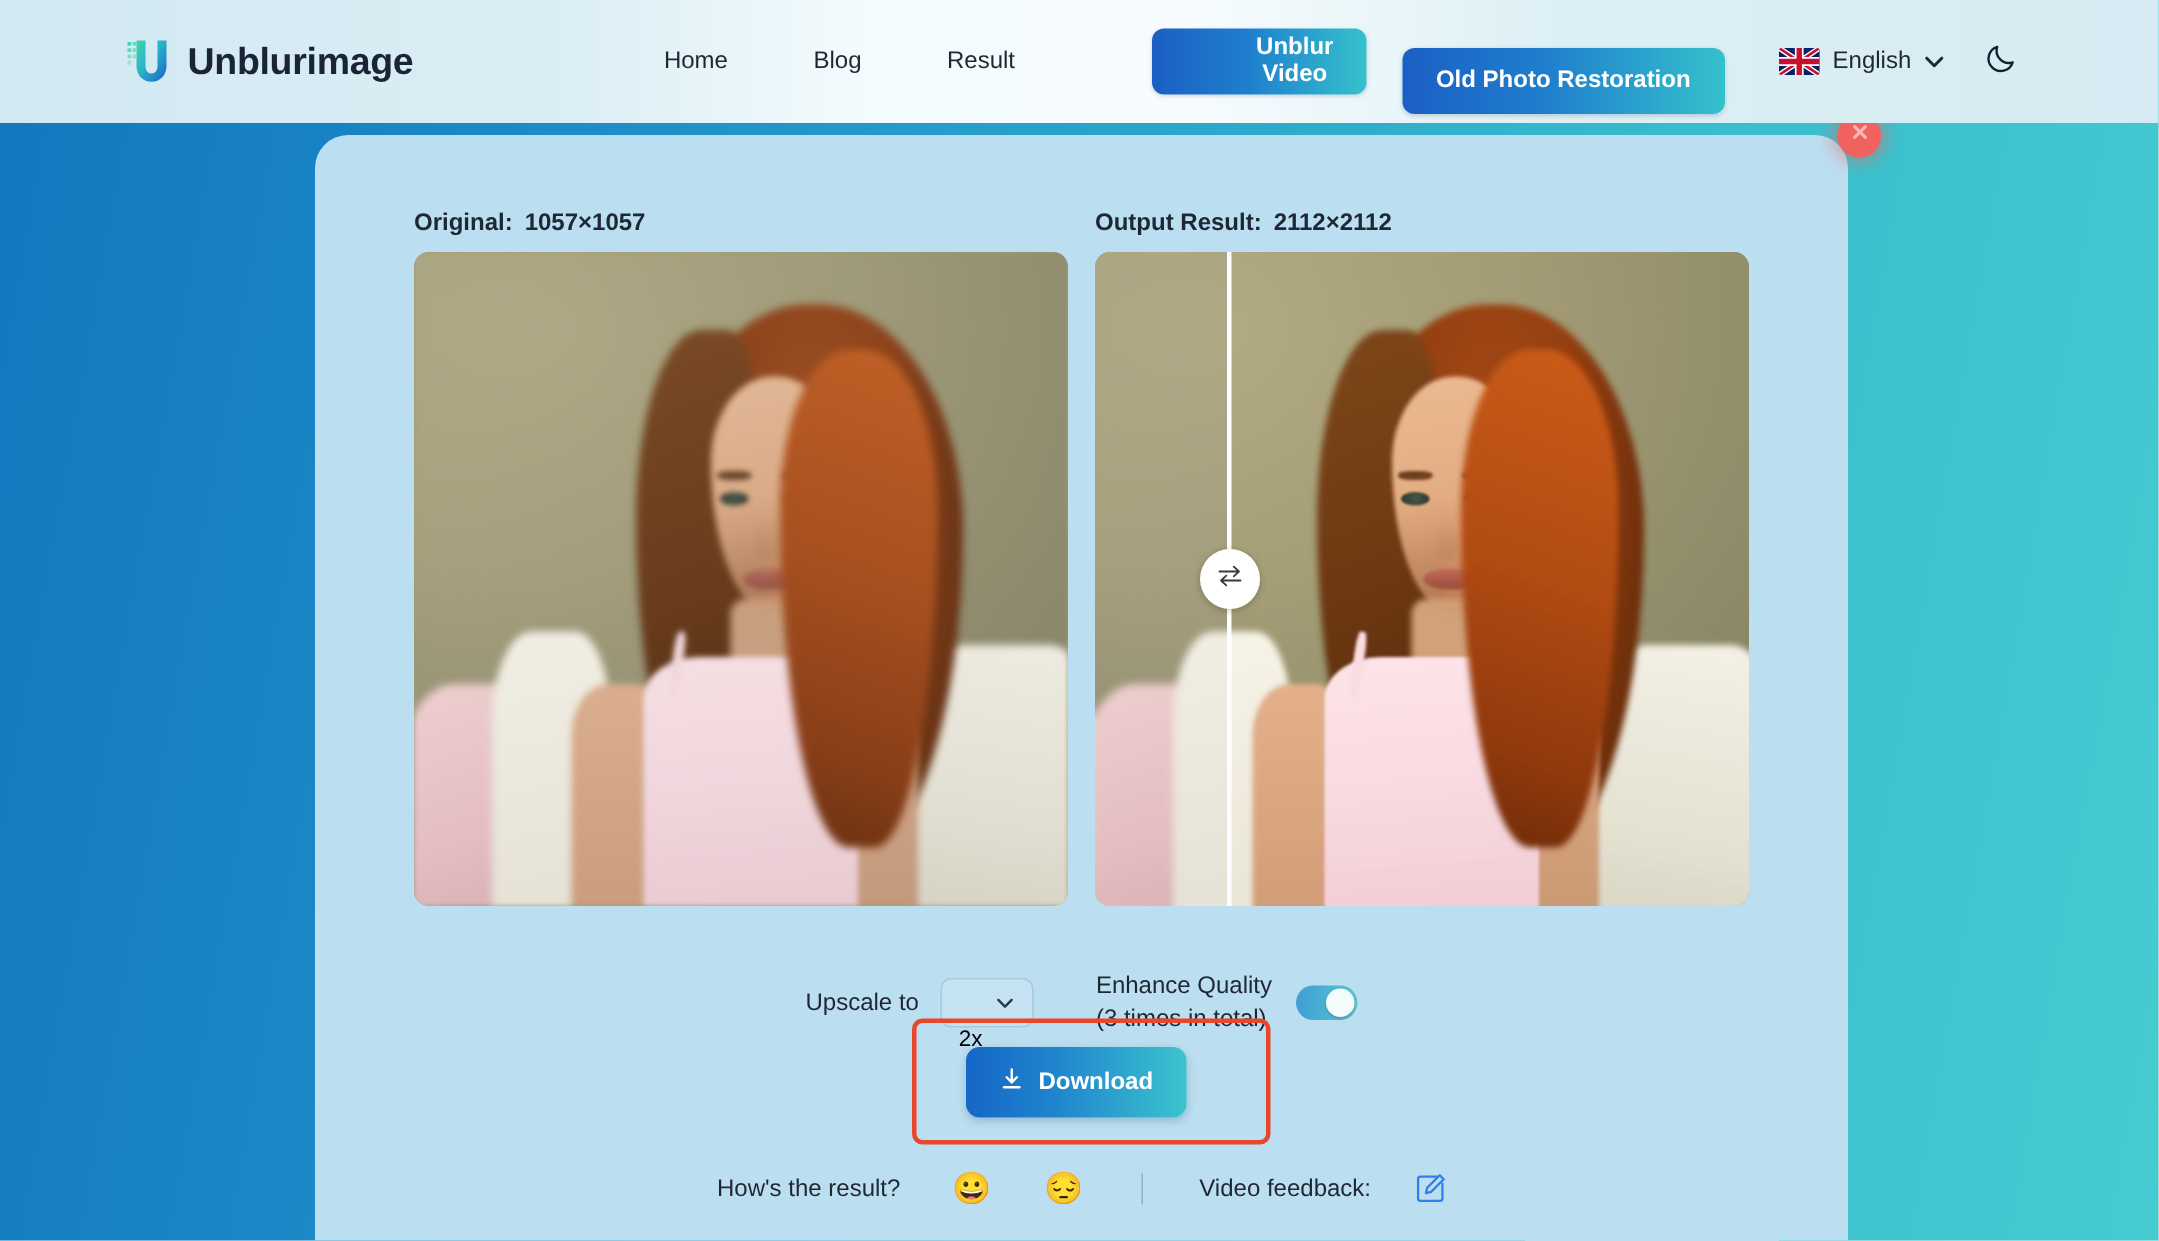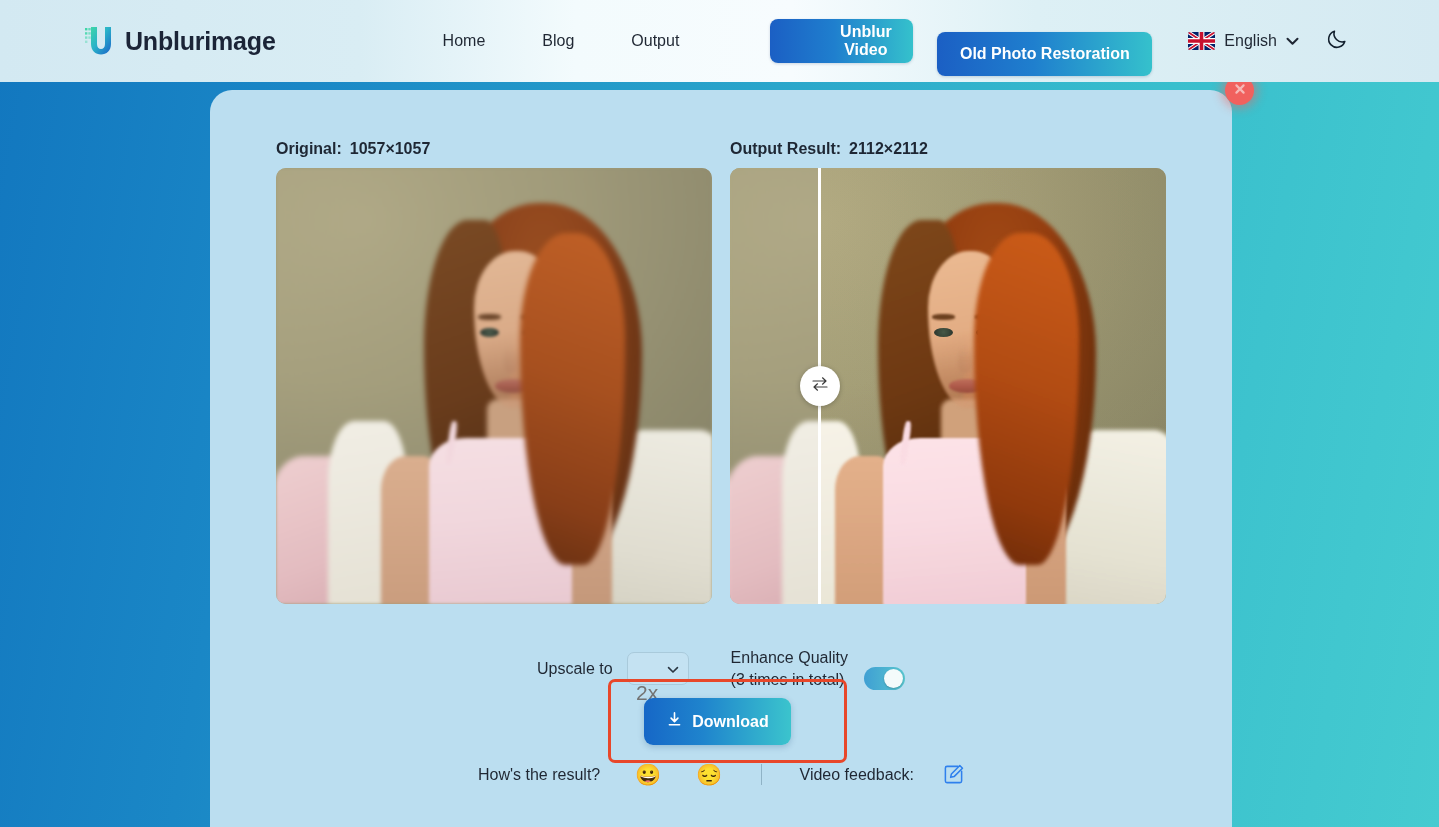--- a/index.html
+++ b/index.html
@@ -217,22 +217,22 @@
     position:absolute; left:0; top:557px; width:100%;
     display:flex; align-items:center; justify-content:center; gap:0;
   }
   #upscale-label { font-size:16px; color:#1f2733; margin-right:14px; }
   #upscale-select {
     width:62px; height:33px; border:1px solid #a9cadb; border-radius:7px;
     background:#c4e2f2;
     display:flex; align-items:center; justify-content:center; gap:9px;
     cursor:pointer;
   }
-  #upscale-value { font-size:21px; color:#737373;margin-top:48px; }
-  #enhance-block { display:flex; align-items:flex-end; margin-left:42px; gap:16px; }
+  #upscale-value { font-size:15px; color:#000000;margin-top:48px; }
+  #enhance-block { display:flex; align-items:center; margin-left:42px; gap:16px; }
   #enhance-text { font-size:16px; color:#1f2733; line-height:1.35; text-align:left; }
   #toggle-switch {
     width:41px; height:23px; border-radius:12px;
     background:linear-gradient(90deg,#3f9fd3 0%, #59c6cf 100%);
     position:relative; cursor:pointer; flex:0 0 auto;
   }
   #toggle-knob {
     position:absolute; right:2px; top:2px; width:19px; height:19px;
     border-radius:50%; background:#f4fbfb;
     box-shadow:0 1px 2px rgba(0,0,0,0.2);
@@ -248,21 +248,21 @@
     border-radius:9px; border:none; cursor:pointer;
     background:linear-gradient(90deg,#1667c7 0%, #1f84cd 40%, #3bc4cd 100%);
     color:#fff; font-size:16px; font-weight:bold;
     display:flex; align-items:center; justify-content:center; gap:9px;
     box-shadow:0 2px 6px rgba(0,60,110,0.22);
     font-family:"Liberation Sans", sans-serif;
   }
 
   
   #feedback-row {
-    position:absolute; left:0; top:674px; width:100%;
+    position:absolute; left:0; top:692px; width:100%;
     display:flex; align-items:center; justify-content:center; gap:16px;text-align:center;
   }
   #feedback-q { font-size:16px; color:#1f2733; }
   .emoji-btn { font-size:21px; cursor:pointer; margin-left:19px; line-height:1; }
   #fb-divider {
     width:1px; height:21px; background:#8fb3c6; margin:0 22px;
   }
   #share-label { font-size:16px; color:#1f2733; }
   #edit-icon { margin-left:13px; cursor:pointer; display:flex; }
 </style>
@@ -292,21 +292,21 @@
           <rect x="1" y="16.6" width="2.4" height="2.4" opacity="0.4"></rect>
         </g>
       </svg>
     </span>
     <span id="brand-name">Unblurimage</span>
   </div>
 
   <nav id="nav">
     <a class="nav-link">Home</a>
     <a class="nav-link">Blog</a>
-    <a class="nav-link">Output</a>
+    <a class="nav-link">Result</a>
   </nav>
 
   <div id="header-ctas">
     <button id="btn-unblur-video" class="cta-btn">Unblur Video</button>
     <button id="btn-old-photo" class="cta-btn">Old Photo Restoration</button>
   </div>
 
   <div id="lang-area">
     <span id="flag">
       <svg width="27" height="18" viewBox="0 0 60 40">

